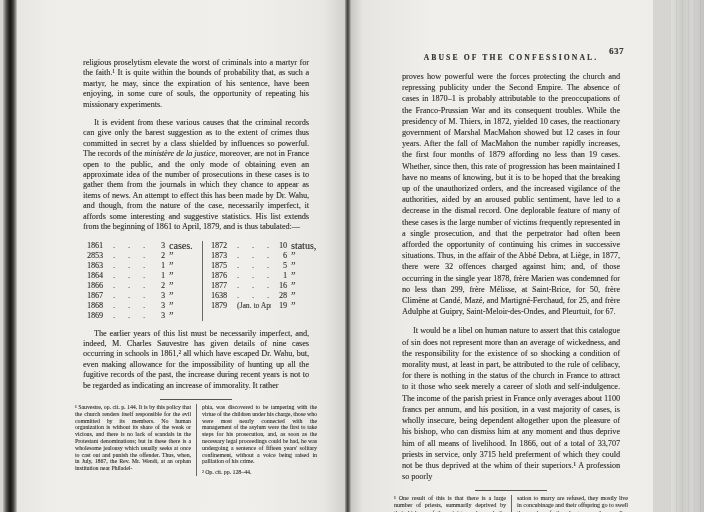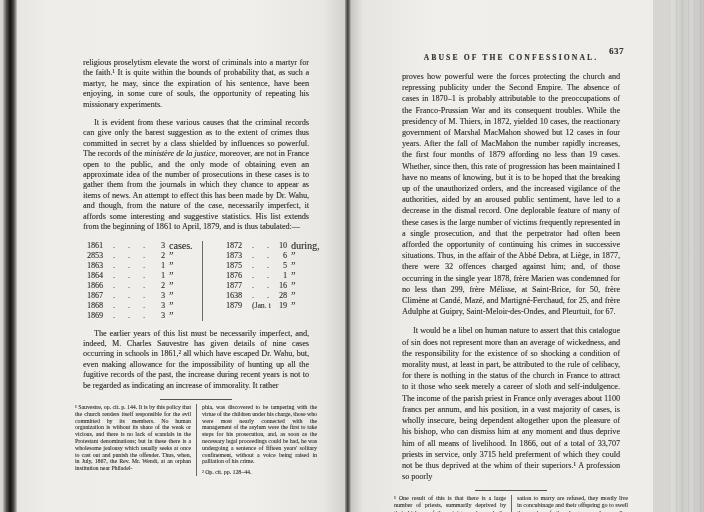--- a/index.html
+++ b/index.html
@@ -58,21 +58,21 @@
   .body-text{font-size:8.1px;line-height:10.4px;text-align:justify;}
   .page-right .body-text{line-height:11.2px;}
   .body-text p{margin:8px;}
   .body-text p.indent{text-indent:11px;}
   .it{font-style:italic;}
 
   
   .cases-table{display:flex;margin:3px 0 2px 12px;font-size:8px;line-height:10px;}
   .tcol{width:50%;box-sizing:border-box;}
   .tcol-left{padding-right:7px;}
-  .tcol-right{border-left:1px solid #6b6a67;padding-left:23px;}
+  .tcol-right{border-left:1px solid #6b6a67;padding-left:8px;}
   .trow{display:flex;align-items:flex-start;}
   .ty{width:26px;flex:none;}
   .tl{flex:1;text-align:center;word-spacing:11px;color:#4a4844;overflow:hidden;white-space:nowrap;}
   .tl.note{word-spacing:0;font-size:7.6px;}
   .tv{width:16px;flex:none;text-align:right;}
   .tu{width:26px;flex:none;padding-left:4px;font-size:10px;}
 
   .fnrule{border:none;border-top:1px solid #55534f;width:72px;margin:5px auto 4px auto;}
   .footnotes{display:flex;font-size:5.8px;line-height:6.8px;text-align:justify;}
   .page-right .footnotes{font-size:6px;line-height:7.1px;}
@@ -144,21 +144,21 @@
                 <span class="tl">. . . .</span>
                 <span class="tv">3</span>
                 <span class="tu">”</span>
               </div>
           </div>
           <div class="tcol tcol-right">
             <div class="trow">
                 <span class="ty">1872</span>
                 <span class="tl">. . . .</span>
                 <span class="tv">10</span>
-                <span class="tu">during,</span>
+                <span class="tu">status,</span>
               </div>
             <div class="trow">
                 <span class="ty">1873</span>
                 <span class="tl">. . . .</span>
                 <span class="tv">6</span>
                 <span class="tu">”</span>
               </div>
             <div class="trow">
                 <span class="ty">1875</span>
                 <span class="tl">. . . .</span>

